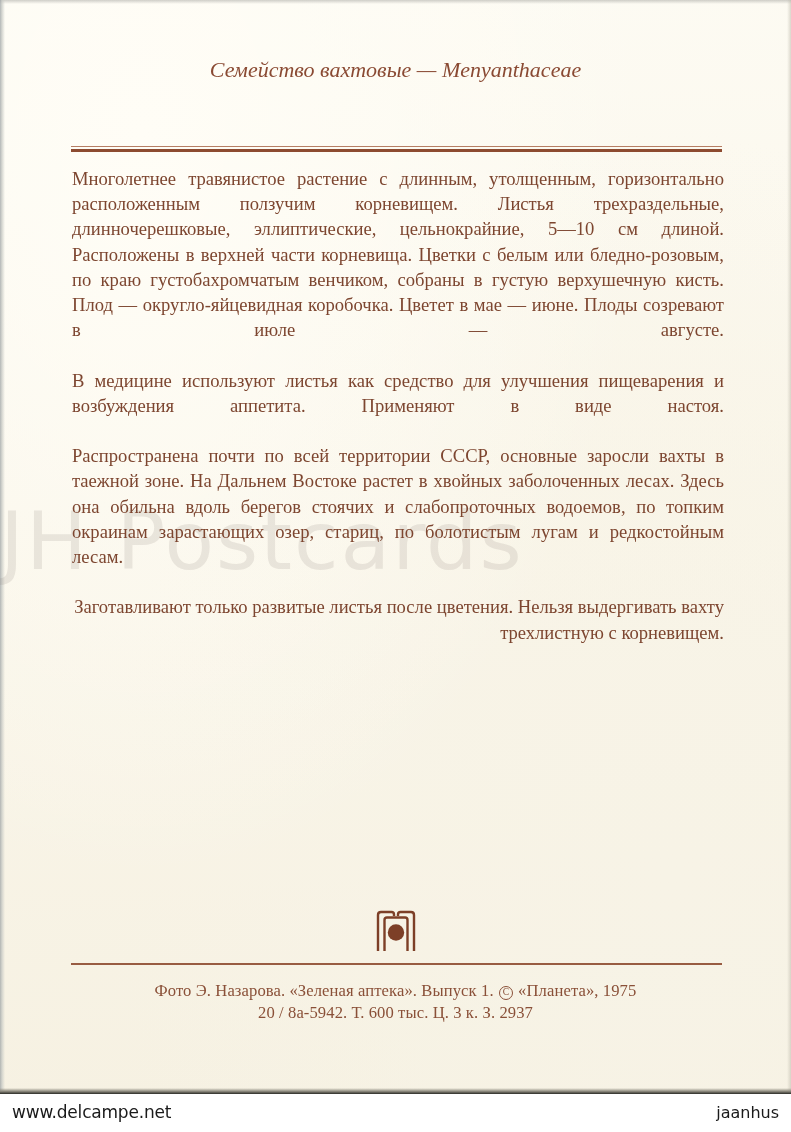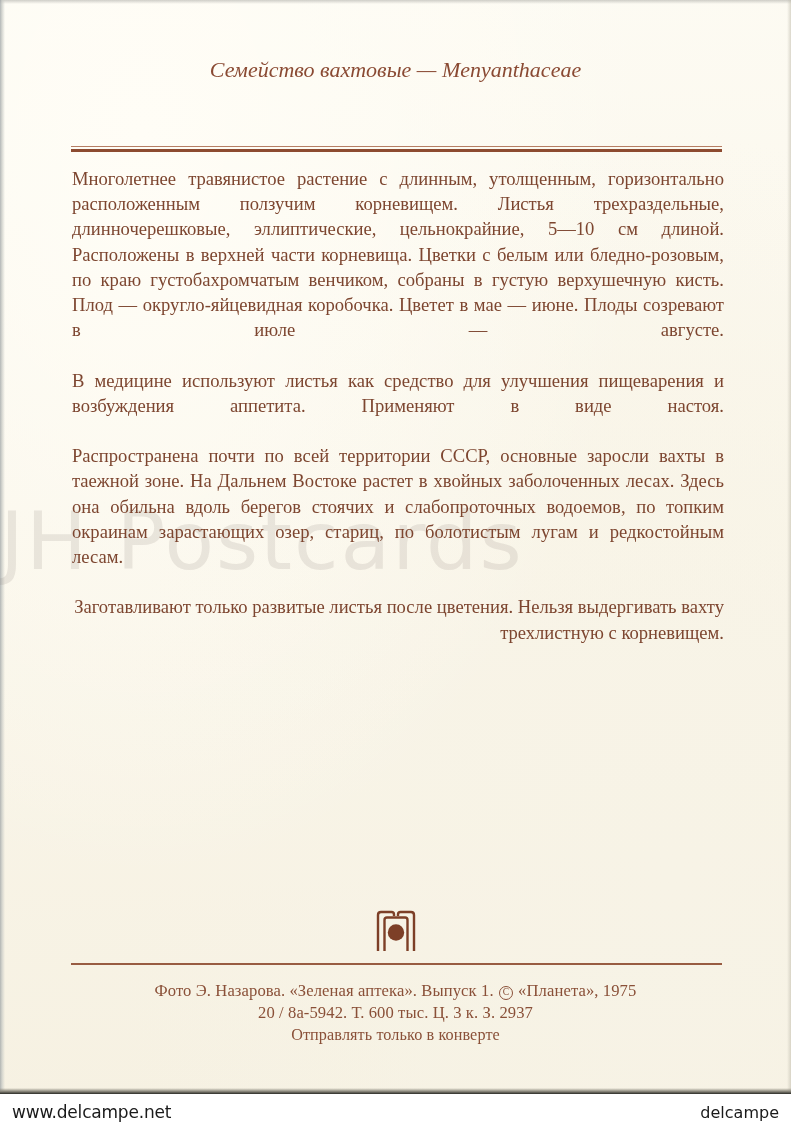--- a/index.html
+++ b/index.html
@@ -267,21 +267,20 @@
         <path d="M39 43 L39 7 Q39 4 36 4 L25.5 4 Q23 4 23 6.5 L23 8"></path>
         <path d="M9.5 43 L9.5 12 Q9.5 9.5 12 9.5 L30 9.5 Q32.5 9.5 32.5 12 L32.5 43"></path>
       </g>
       <circle cx="21" cy="24.5" r="8.2" fill="#7d3f27"></circle>
     </svg>
   </div>
 
   <div class="imprint">
     <div class="imprint-line1"><span>Фото Э. Назарова. «Зеленая аптека». Выпуск 1. </span><span class="copy-c">C</span><span> «Планета», 1975</span></div>
     <div class="imprint-line2">20 / 8а-5942. Т. 600 тыс. Ц. 3 к. З. 2937</div>
-    <div class="imprint-line3">Отправлять только в конверте</div>
   </div>
 
 </div>
 
 <div class="dc-bar">
   <div class="dc-left">www.delcampe.net</div>
-  <div class="dc-right">delcampe</div>
+  <div class="dc-right">jaanhus</div>
 </div>
 
 </body></html>

